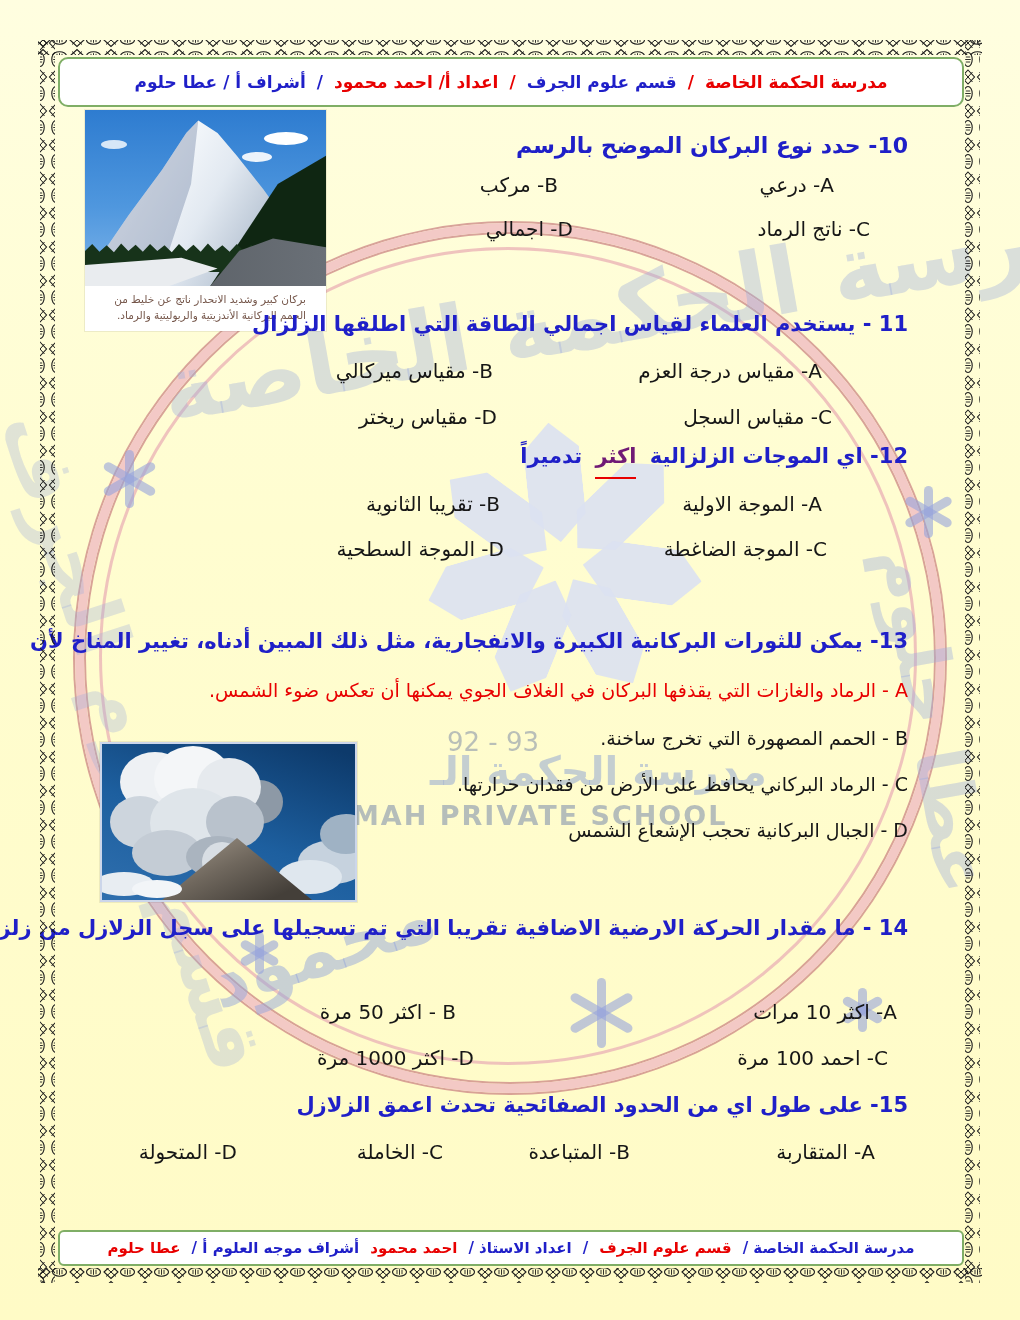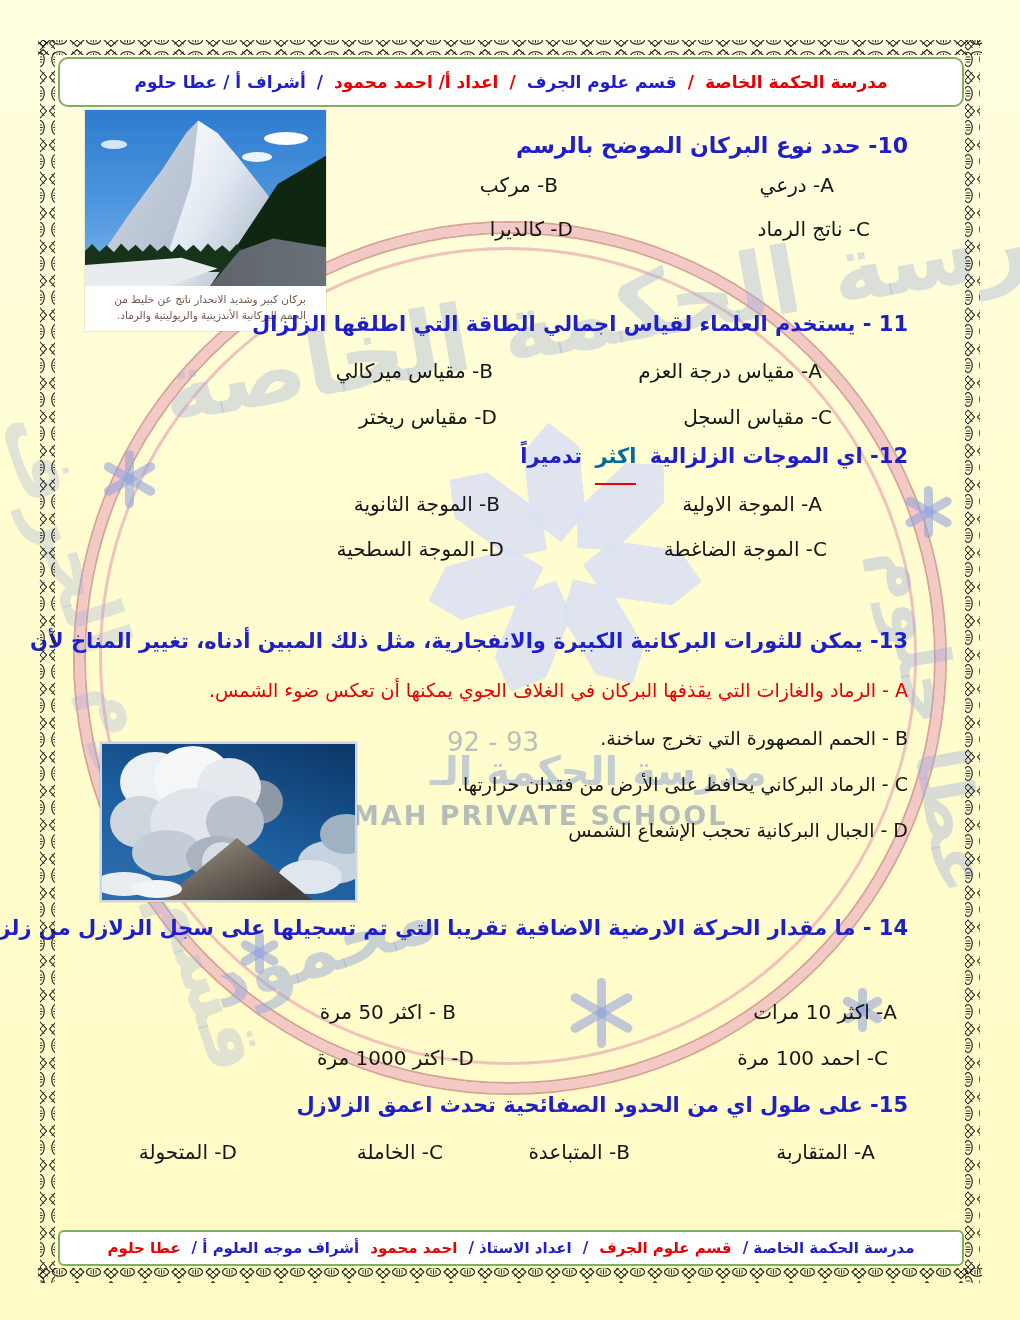--- a/index.html
+++ b/index.html
@@ -56,21 +56,21 @@
     display:flex;align-items:center;justify-content:center;direction:rtl;gap:11px;font-weight:bold;}
   .header-box{top:57px;height:46px;font-size:17px;}
   .footer-box{top:1230px;height:32px;font-size:15px;border-radius:6px;}
   .red{color:#e80000;}
   .blue{color:#1f1fc8;}
 
   .qhead{position:absolute;direction:rtl;text-align:right;color:#1f1fc8;font-weight:bold;font-size:21px;white-space:nowrap;}
   .opt{position:absolute;direction:rtl;text-align:right;color:#161616;font-size:20px;white-space:nowrap;}
   .opt13{font-size:19px;}
   .opt-red{color:#e80000;}
-  .hl-red{color:#0369a1;border-bottom:2px solid #e80000;padding-bottom:15px;margin:0 6px;}
+  .hl-red{color:#701a75;border-bottom:2px solid #e80000;padding-bottom:9px;margin:0 6px;}
 
   
   .fig{position:absolute;margin:0;background:#fff;box-shadow:0 0 0 1px rgba(0,0,0,.07);}
   .fig-volcano{left:85px;top:110px;width:241px;}
   .photo{position:relative;width:241px;height:176px;overflow:hidden;}
   .sky{position:absolute;inset:0;background:linear-gradient(180deg,#2e7cd0 0%,#4f97de 55%,#7fb5ea 100%);}
   .cloud{position:absolute;background:#fff;border-radius:50%;}
   .c1{right:18px;top:22px;width:44px;height:13px;}
   .c2{right:54px;top:42px;width:30px;height:10px;opacity:.9;}
   .c3{left:16px;top:30px;width:26px;height:9px;opacity:.8;}
@@ -199,35 +199,35 @@
         <div class="snowfg"></div>
         <div class="road"></div>
       </div>
       <figcaption>بركان كبير وشديد الانحدار ناتج عن خليط من الحمم البركانية الأندزيتية والريوليتية والرماد.</figcaption>
     </figure>
 
     <div class="qhead" style="right:112px;top:133px;font-size:22px;">10- حدد نوع البركان الموضح بالرسم</div>
     <div class="opt" style="right:186px;top:173px;">A- درعي</div>
     <div class="opt" style="right:462px;top:173px;">B- مركب</div>
     <div class="opt" style="right:150px;top:217px;">C- ناتج الرماد</div>
-    <div class="opt" style="right:447px;top:217px;">D- كالديرا</div>
+    <div class="opt" style="right:447px;top:217px;">D- اجمالي</div>
 
     <div class="qhead" style="right:112px;top:312px;">11 - يستخدم العلماء لقياس اجمالي الطاقة التي اطلقها الزلزال</div>
     <div class="opt" style="right:198px;top:359px;">A- مقياس درجة العزم</div>
     <div class="opt" style="right:527px;top:359px;">B- مقياس ميركالي</div>
     <div class="opt" style="right:188px;top:405px;">C- مقياس السجل</div>
     <div class="opt" style="right:523px;top:405px;">D- مقياس ريختر</div>
 
     <div class="qhead" style="right:112px;top:444px;">
       <span>12- اي الموجات الزلزالية</span>
       <span class="hl-red">اكثر</span>
       <span>تدميراً</span>
     </div>
     <div class="opt" style="right:198px;top:492px;">A- الموجة الاولية</div>
-    <div class="opt" style="right:520px;top:492px;">B- الموجة الثانوية</div>
+    <div class="opt" style="right:520px;top:492px;">B- تقريبا الثانوية</div>
     <div class="opt" style="right:193px;top:537px;">C- الموجة الضاغطة</div>
     <div class="opt" style="right:516px;top:537px;">D- الموجة السطحية</div>
 
     <div class="qhead" style="right:112px;top:629px;">13- يمكن للثورات البركانية الكبيرة والانفجارية، مثل ذلك المبين أدناه، تغيير المناخ لأن</div>
     <div class="opt opt13 opt-red" style="right:112px;top:679px;margin-left:16px;">A - الرماد والغازات التي يقذفها البركان في الغلاف الجوي يمكنها أن تعكس ضوء الشمس.</div>
     <div class="opt opt13" style="right:112px;top:727px;">B - الحمم المصهورة التي تخرج ساخنة.</div>
     <div class="opt opt13" style="right:112px;top:773px;">C - الرماد البركاني يحافظ على الأرض من فقدان حرارتها.</div>
     <div class="opt opt13" style="right:112px;top:819px;">D - الجبال البركانية تحجب الإشعاع الشمس</div>
 
     <figure class="fig fig-eruption">

